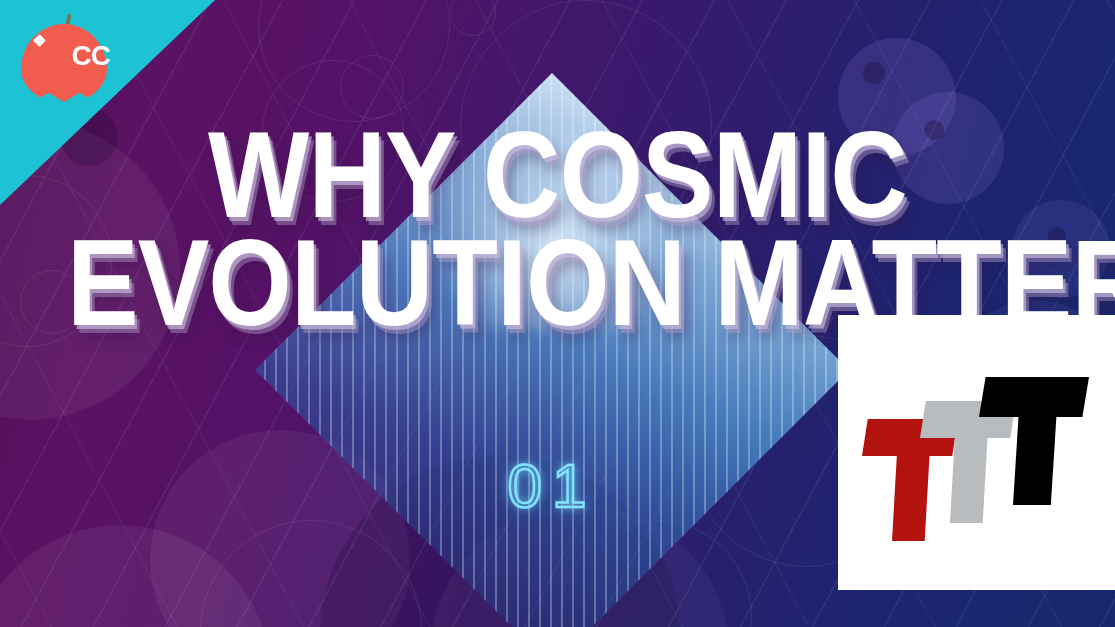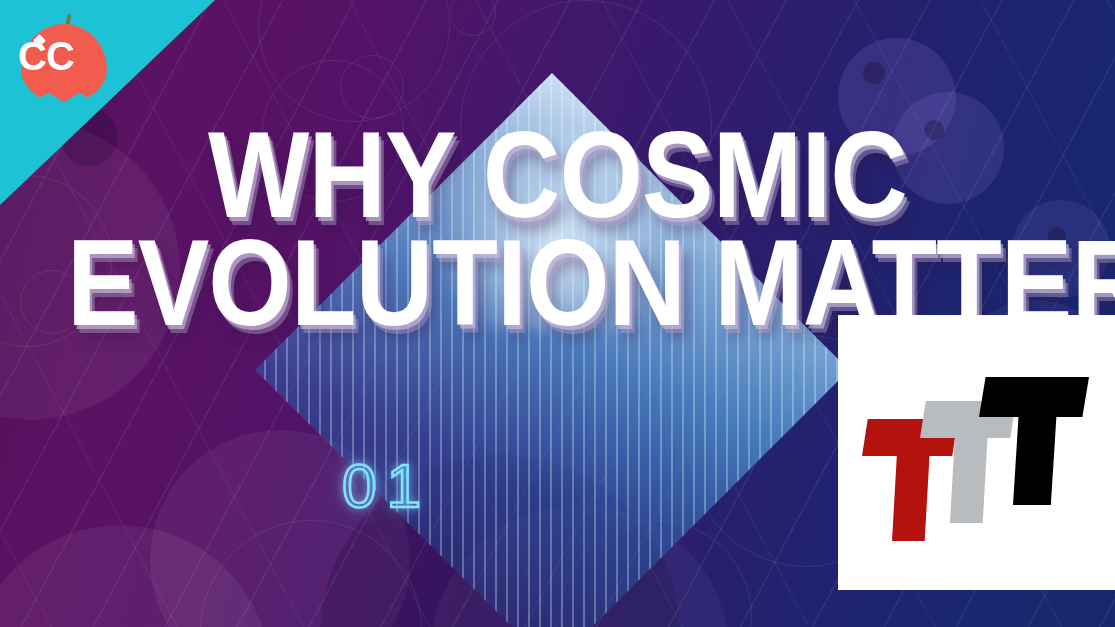--- a/index.html
+++ b/index.html
@@ -64,22 +64,22 @@
     position:absolute;left:3px;top:12px;width:86px;height:78px;
     background:#f25c4e;
     border-radius:50% 50% 46% 46% / 58% 58% 42% 42%;
     clip-path:polygon(0 0,100% 0,100% 72%,86% 100%,68% 88%,50% 100%,32% 88%,14% 100%,0 72%);
   }
   #cc-logo .dot{
     position:absolute;left:17px;top:24px;width:9px;height:9px;background:#fff;
     transform:rotate(45deg);border-radius:1px;
   }
   #cc-logo .cc{
-    position:absolute;left:0;top:22px;width:92px;text-align:left;
-    color:#fff;font-weight:700;font-size:40px;letter-spacing:-1px;
+    position:absolute;left:0;top:22px;width:92px;text-align:right;
+    color:#fff;font-weight:700;font-size:28px;letter-spacing:-1px;
     font-family:"Liberation Sans",sans-serif;line-height:44px;
   }
 
   
   #diamond-wrap{
     position:absolute;left:342px;top:160px;width:420px;height:420px;
   }
   #diamond{
     position:absolute;inset:0;
     transform:rotate(45deg);
@@ -100,21 +100,21 @@
         rgba(235,250,255,.30) 11px);
   }
   #diamond-glow{
     position:absolute;left:95px;top:-40px;width:240px;height:210px;
     background:radial-gradient(ellipse at 50% 60%,rgba(235,248,255,.80) 0%,rgba(200,230,255,0) 70%);
     filter:blur(6px);
   }
 
   
   #episode-number{
-    position:absolute;left:0;top:290px;width:420px;
+    position:absolute;left:0;top:290px;width:420px;text-align:center;
     font-family:"Liberation Sans",sans-serif;
     font-size:62px;font-weight:400;letter-spacing:10px;
     color:transparent;
     -webkit-text-stroke:2.5px #7fe4ff;
     text-shadow:0 0 10px rgba(130,225,255,.85),0 0 22px rgba(90,200,255,.55);
   }
 
   
   #title-block{
     position:absolute;left:0;top:118px;width:1115px;

